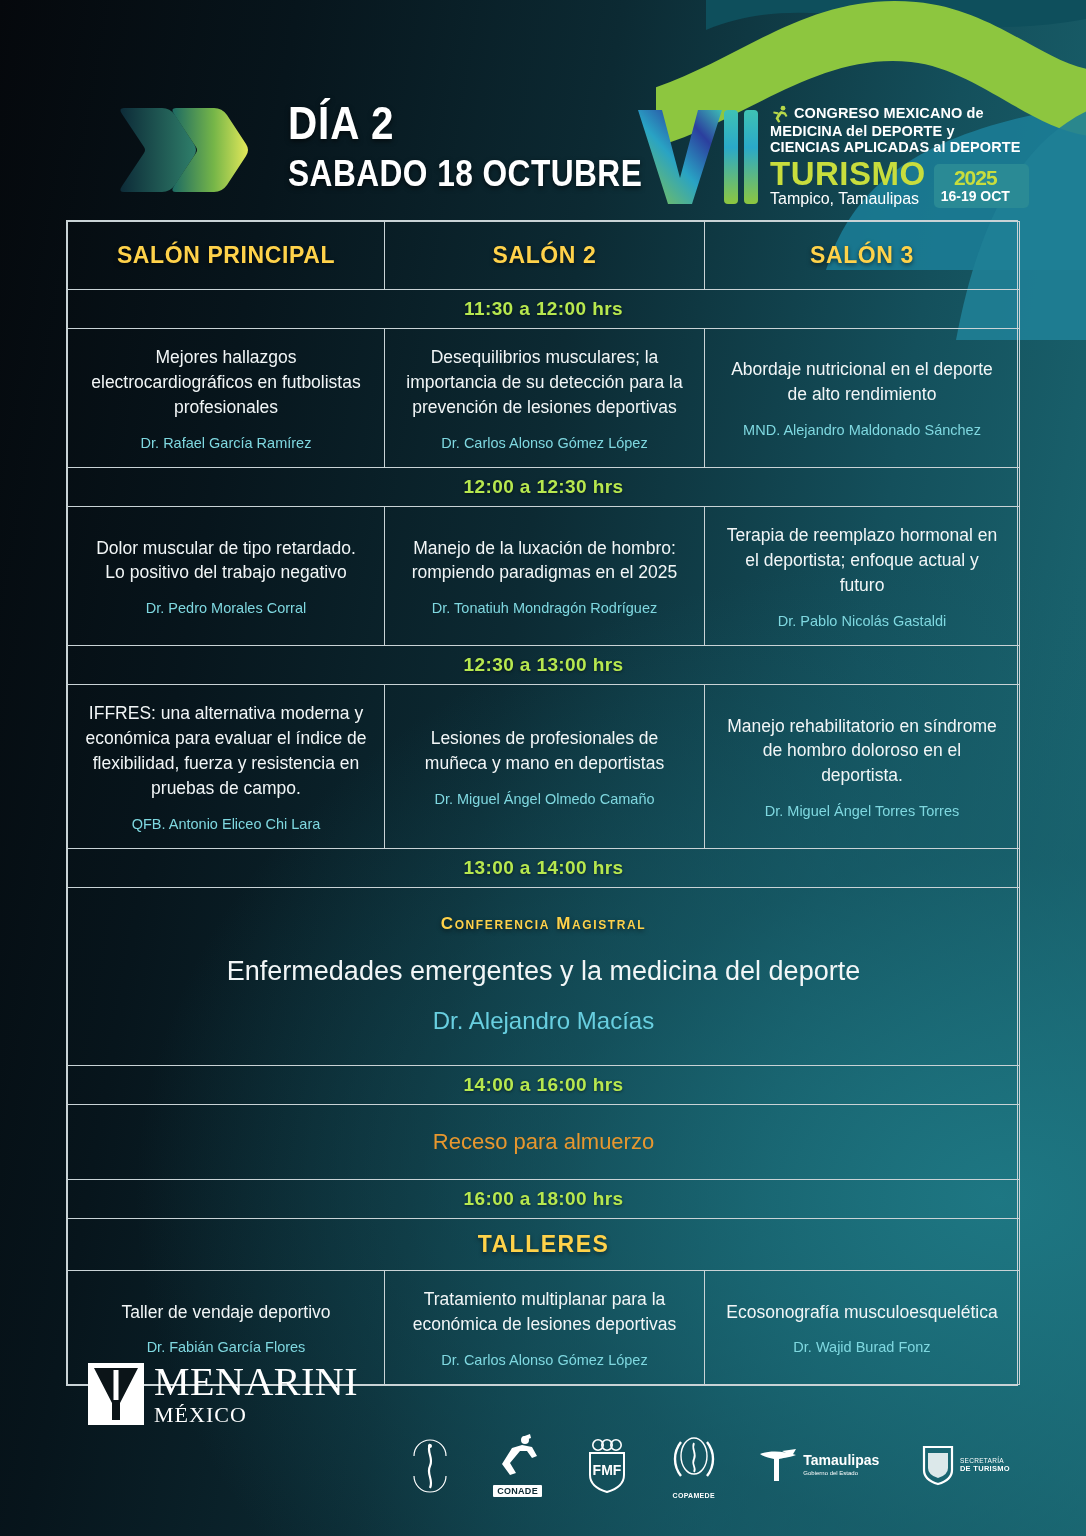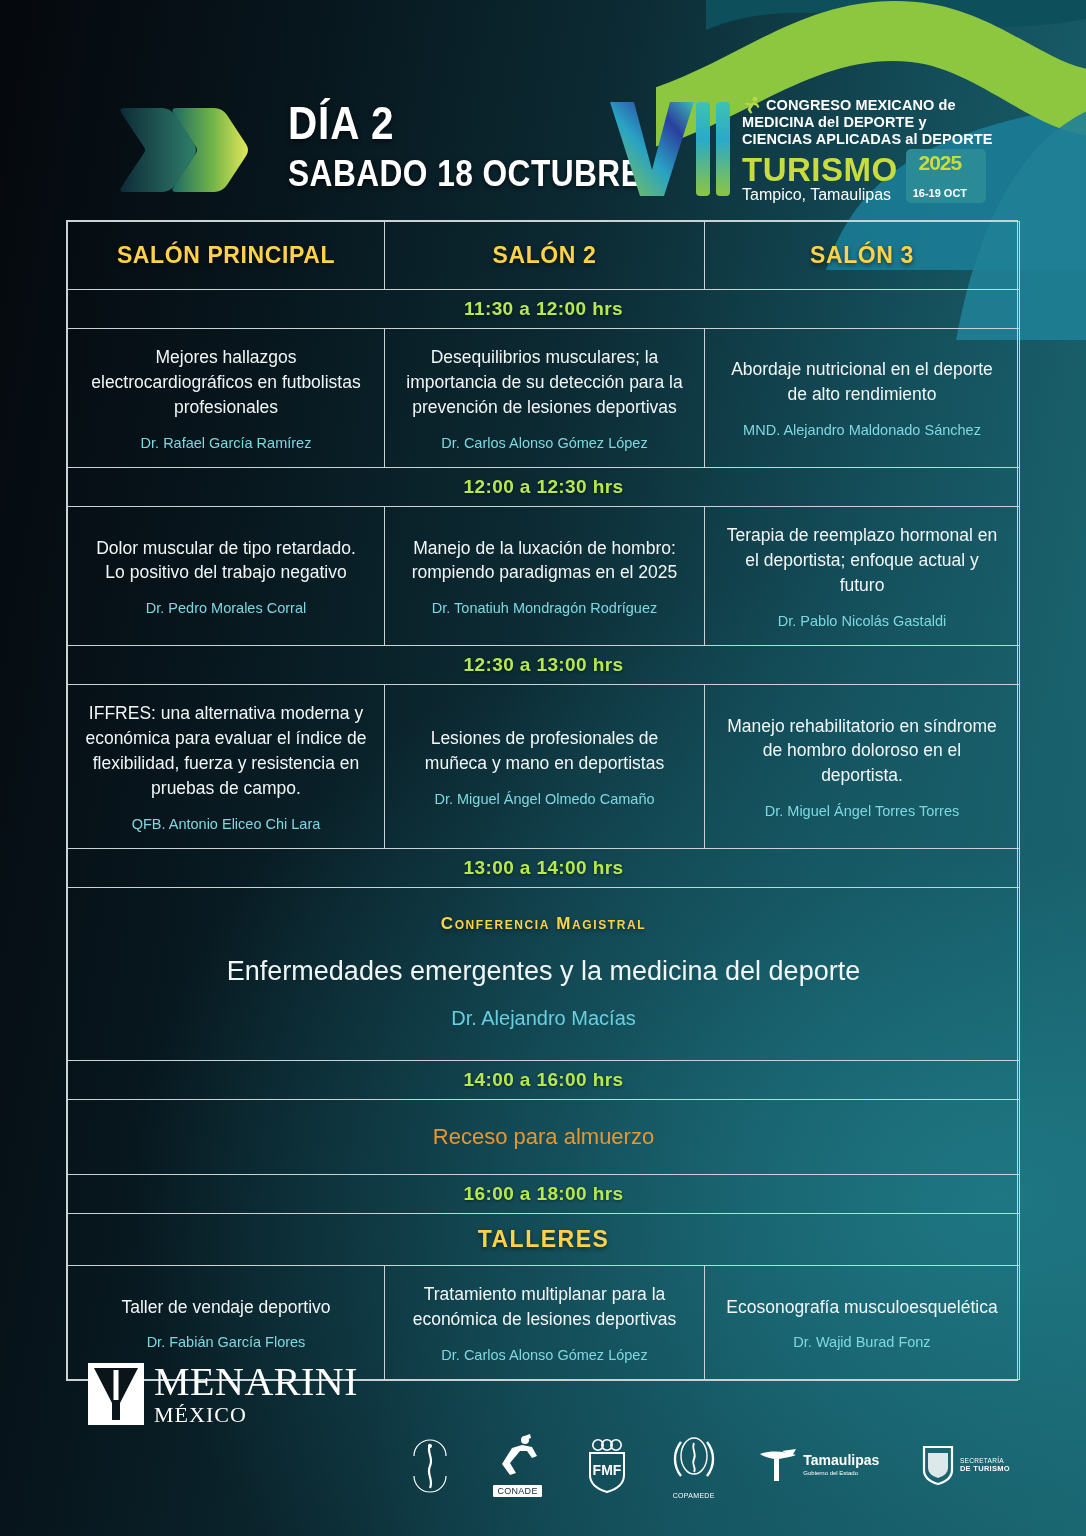--- a/index.html
+++ b/index.html
@@ -49,23 +49,23 @@
     display: block;
   }
   #day-line2 {
     font-size: 36px; font-weight: 700; letter-spacing: .5px;
     transform: scaleX(.88); transform-origin: left center;
     display: block; margin-top: 10px;
   }
 
   
   #congress-logo {
-    position: absolute; left: 604px; top: 96px;
+    position: absolute; left: 632px; top: 96px;
     width: 390px; height: 112px;
-    display: flex; align-items: flex-start; gap: 10px;
+    display: flex; align-items: flex-end; gap: 10px;
   }
   #vii-mark { width: 128px; height: 104px; flex: 0 0 auto; }
   #logo-text { flex: 1 1 auto; }
   .logo-line {
     color: #ffffff; font-size: 14.5px; font-weight: 600;
     letter-spacing: .1px; line-height: 1.15; white-space: nowrap;
   }
   #logo-bottom { display: flex; align-items: flex-end; gap: 8px; margin-top: 2px; }
   #femmede-block { flex: 0 0 auto; }
   #femmede-word {
@@ -78,22 +78,22 @@
   }
   #date-badge {
     background: #2a8a95; border-radius: 5px;
     padding: 3px 19px 4px 7px; text-align: center; flex: 0 0 auto;
   }
   #badge-year {
     color: #c8dd3d; font-size: 21px; font-weight: 700;
     line-height: 1; letter-spacing: -1px; display: block;
   }
   #badge-dates {
-    color: #ffffff; font-size: 11px; font-weight: 700;
-    line-height: 1.1; display: block; margin-top: 14px; white-space: nowrap;
+    color: #ffffff; font-size: 14px; font-weight: 700;
+    line-height: 1.1; display: block; margin-top: 1px; white-space: nowrap;
   }
 
   
   #schedule {
     position: absolute; left: 66px; top: 220px;
     width: 952px;
     border: 1px solid #c9d3d6;
     border-collapse: collapse;
   }
   #schedule table { width: 100%; border-collapse: collapse; table-layout: fixed; }
@@ -152,21 +152,21 @@
   }
   #keynote-title {
     color: #f2f6f7;
     font-size: 27px;
     font-weight: 400;
     margin-top: 20px;
     line-height: 1.3;
   }
   #keynote-speaker {
     color: #68cfe0;
-    font-size: 20px;
+    font-size: 24px;
     font-weight: 400;
     margin-top: 18px;
   }
 
   .break-cell { padding: 24px 12px !important; }
   #break-text {
     color: #e8972e;
     font-size: 22px;
     font-weight: 500;
   }
@@ -199,21 +199,21 @@
   }
 
   #sponsor-strip {
     position: absolute; left: 410px; top: 1428px;
     width: 600px; height: 74px;
     display: flex; align-items: center; justify-content: space-between;
   }
   .sponsor { flex: 0 0 auto; display: flex; flex-direction: column; align-items: center; }
   .sponsor svg { display: block; }
   .sponsor-caption {
-    color: #ffffff; font-size: 7px; font-weight: 400; letter-spacing: .3px; margin-top: 8px;
+    color: #ffffff; font-size: 7px; font-weight: 700; letter-spacing: .3px; margin-top: 8px;
   }
   .sponsor-caption.boxed {
     background: #ffffff; color: #0d2a33; padding: 1px 4px; font-size: 9px; border-radius: 1px;
   }
 </style>
 </head>
 <body>
 
 <div id="poster">
 

